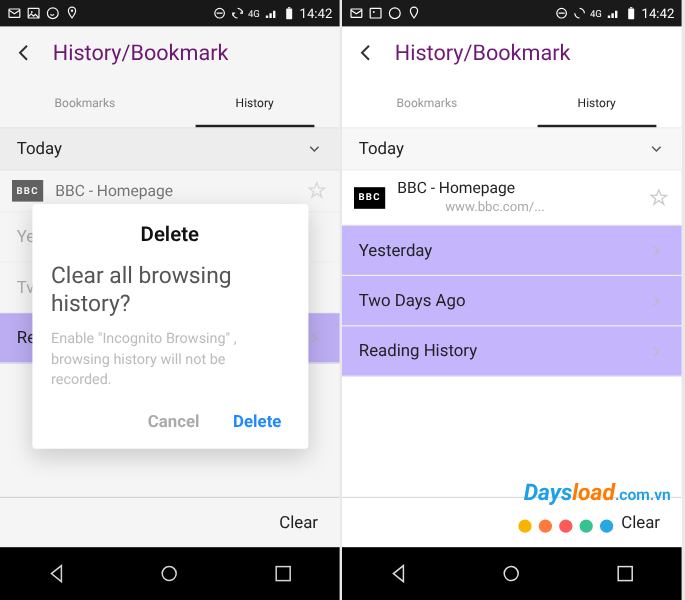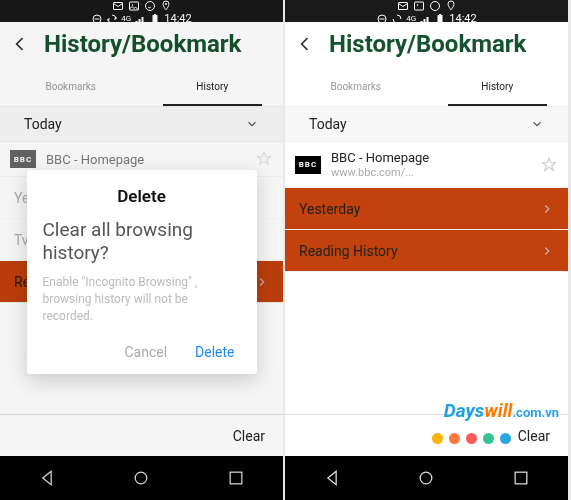--- a/index.html
+++ b/index.html
@@ -1,53 +1,53 @@
 <!DOCTYPE html>
 <html><head>
 <meta charset="utf-8">
 <style>
   * { margin: 0; padding: 0; box-sizing: border-box; font-family: Roboto, Arial, sans-serif; }
   body { background: #e8e8e8; width: 571px; height: 500px; overflow: hidden; position: relative; }
   .phones { display: flex; gap: 2px; }
   .phone { width: 283px; height: 500px; background: #fff; display: flex; flex-direction: column; position: relative; }
-  .status-bar { height: 22px; background: #1a1a1a; color: #fff; display: flex; align-items: center; padding: 0 6px; font-size: 10px; justify-content: space-between; flex-direction: column; }
+  .status-bar { height: 22px; background: #1a1a1a; color: #fff; display: flex; align-items: center; padding: 0 6px; font-size: 10px; justify-content: space-between; }
   .status-left, .status-right { display: flex; align-items: center; gap: 4px; }
   .status-right { gap: 3px; }
   .status-ico { width: 12px; height: 12px; display: inline-flex; align-items: center; justify-content: center; }
   .header { height: 44px; display: flex; align-items: center; padding: 0 10px; gap: 14px; }
   .back-arr { width: 20px; height: 20px; }
-  .header-title { font-size: 24px; color: #14532d; font-weight: 700; }
+  .header-title { font-size: 18px; color: #701a75; font-weight: 400; }
   .tabs { height: 40px; display: flex; }
   .tab { flex: 1; display: flex; align-items: center; justify-content: center; font-size: 10px; color: #999; position: relative; }
   .tab.active { color: #222; }
   .tab.active::after { content: ""; position: absolute; bottom: 0; left: 15%; right: 15%; height: 2px; background: #222; }
-  .section-head { height: 36px; display: flex; align-items: center; justify-content: space-between; padding: 0 24px; font-size: 14px; color: #222; background: #f7f7f7; border-top: 1px solid #eee; border-bottom: 1px solid #eee; }
+  .section-head { height: 36px; display: flex; align-items: center; justify-content: space-between; padding: 0 14px; font-size: 14px; color: #222; background: #f7f7f7; border-top: 1px solid #eee; border-bottom: 1px solid #eee; }
   .chev { width: 14px; height: 14px; }
   .entry { display: flex; align-items: center; padding: 8px 10px; gap: 10px; border-bottom: 1px solid #f0f0f0; }
   .favicon { width: 26px; height: 18px; display: flex; align-items: center; justify-content: center; font-size: 8px; font-weight: bold; }
   .favicon.bbc { background: #000; color: #fff; letter-spacing: 1px; }
   .favicon.globe { width: 22px; height: 22px; border: 1.5px solid #999; border-radius: 50%; position: relative; }
   .favicon.globe::before { content: ""; position: absolute; inset: 0; border-left: 1px solid #999; border-right: 1px solid #999; border-radius: 50%; left: 6px; right: 6px; }
   .favicon.globe::after { content: ""; position: absolute; left: 0; right: 0; top: 50%; height: 1px; background: #999; }
   .entry-text { flex: 1; display: flex; flex-direction: column; }
   .entry-title { font-size: 13px; color: #222; }
-  .entry-url { font-size: 11px; color: #aaa; margin-top: 1px; }
+  .entry-url { font-size: 11px; color: #aaa; margin-top: 1px; margin-left: 40px; }
   .star { width: 18px; height: 18px; }
-  .list-row { height: 42px; display: flex; align-items: center; justify-content: space-between; padding: 0 14px; font-size: 14px; color: #222; border-bottom: 1px solid #f0f0f0; background: #c2410c; }
+  .list-row { height: 42px; display: flex; align-items: center; justify-content: space-between; padding: 0 14px; font-size: 14px; color: #222; border-bottom: 1px solid #f0f0f0; background: #c4b5fd; }
   .bottom-bar { margin-top: auto; height: 42px; border-top: 1px solid #ddd; display: flex; align-items: center; justify-content: flex-end; padding: 0 18px; font-size: 14px; color: #222; background: #fff; }
   .nav-bar { height: 44px; background: #000; display: flex; align-items: center; justify-content: space-around; }
   .nav-btn { width: 20px; height: 20px; }
   
   .overlay { position: absolute; inset: 0; background: rgba(0,0,0,0.04); display: flex; align-items: flex-start; justify-content: center; pointer-events: none; }
   .dialog { margin-top: 170px; width: 230px; background: #fff; border-radius: 3px; box-shadow: 0 6px 20px rgba(0,0,0,.18); padding: 16px 16px 8px; pointer-events: auto; }
   .dialog-title { font-size: 17px; font-weight: 600; color: #111; text-align: center; margin-bottom: 12px; }
   .dialog-msg { font-size: 19px; color: #555; margin-bottom: 10px; }
   .dialog-hint { font-size: 12px; color: #bbb; line-height: 1.4; margin-bottom: 14px; }
   .dialog-actions { display: flex; justify-content: flex-end; gap: 24px; padding-right: 4px; }
-  .dlg-btn { font-size: 14px; font-weight: 400; background: none; border: none; cursor: pointer; padding: 6px 2px; }
+  .dlg-btn { font-size: 14px; font-weight: 700; background: none; border: none; cursor: pointer; padding: 6px 2px; }
   .dlg-cancel { color: #aaa; }
   .dlg-confirm { color: #1e88ff; }
   .truncated-row { height: 42px; display: flex; align-items: center; padding: 0 14px; font-size: 14px; color: #222; border-bottom: 1px solid #f0f0f0; }
   .watermark { position: absolute; right: 12px; bottom: 78px; font-size: 19px; font-weight: 700; font-style: italic; pointer-events: none; }
   .wm-blue { color: #1da0e6; }
   .wm-orange { color: #ff7a00; }
   .wm-tld { color: #1da0e6; font-size: 13px; font-style: normal; font-weight: 600; }
   .dots { position: absolute; right: 60px; bottom: 56px; display: flex; gap: 6px; pointer-events: none; }
   .dot { width: 11px; height: 11px; border-radius: 50%; }
 </style>
@@ -271,20 +271,26 @@
     </div>
 
 
     <div class="list-row">
       <span>Yesterday</span>
       <svg class="chev" viewBox="0 0 24 24" fill="none" stroke="#bbb" stroke-width="2">
           <path d="M9 6l6 6-6 6"></path>
         </svg>
     </div>
     <div class="list-row">
+      <span>Two Days Ago</span>
+      <svg class="chev" viewBox="0 0 24 24" fill="none" stroke="#bbb" stroke-width="2">
+          <path d="M9 6l6 6-6 6"></path>
+        </svg>
+    </div>
+    <div class="list-row">
       <span>Reading History</span>
       <svg class="chev" viewBox="0 0 24 24" fill="none" stroke="#bbb" stroke-width="2">
           <path d="M9 6l6 6-6 6"></path>
         </svg>
     </div>
 
     <div class="bottom-bar">
       <span>Clear</span>
     </div>
 
@@ -296,21 +302,21 @@
           <circle cx="12" cy="12" r="7"></circle>
         </svg>
       <svg class="nav-btn" viewBox="0 0 24 24" fill="none" stroke="#ddd" stroke-width="1.5">
           <rect x="5" y="5" width="14" height="14"></rect>
         </svg>
     </div>
   </div>
 </div>
 
 <div class="watermark">
-  <span class="wm-blue">Days</span><span class="wm-orange">will</span><span class="wm-tld">.com.vn</span>
+  <span class="wm-blue">Days</span><span class="wm-orange">load</span><span class="wm-tld">.com.vn</span>
 </div>
 <div class="dots">
   <span class="dot" style="background: rgb(247, 181, 0);"></span>
   <span class="dot" style="background: rgb(255, 122, 60);"></span>
   <span class="dot" style="background: rgb(255, 90, 90);"></span>
   <span class="dot" style="background: rgb(53, 196, 143);"></span>
   <span class="dot" style="background: rgb(42, 167, 224);"></span>
 </div>
 
 </body></html>

